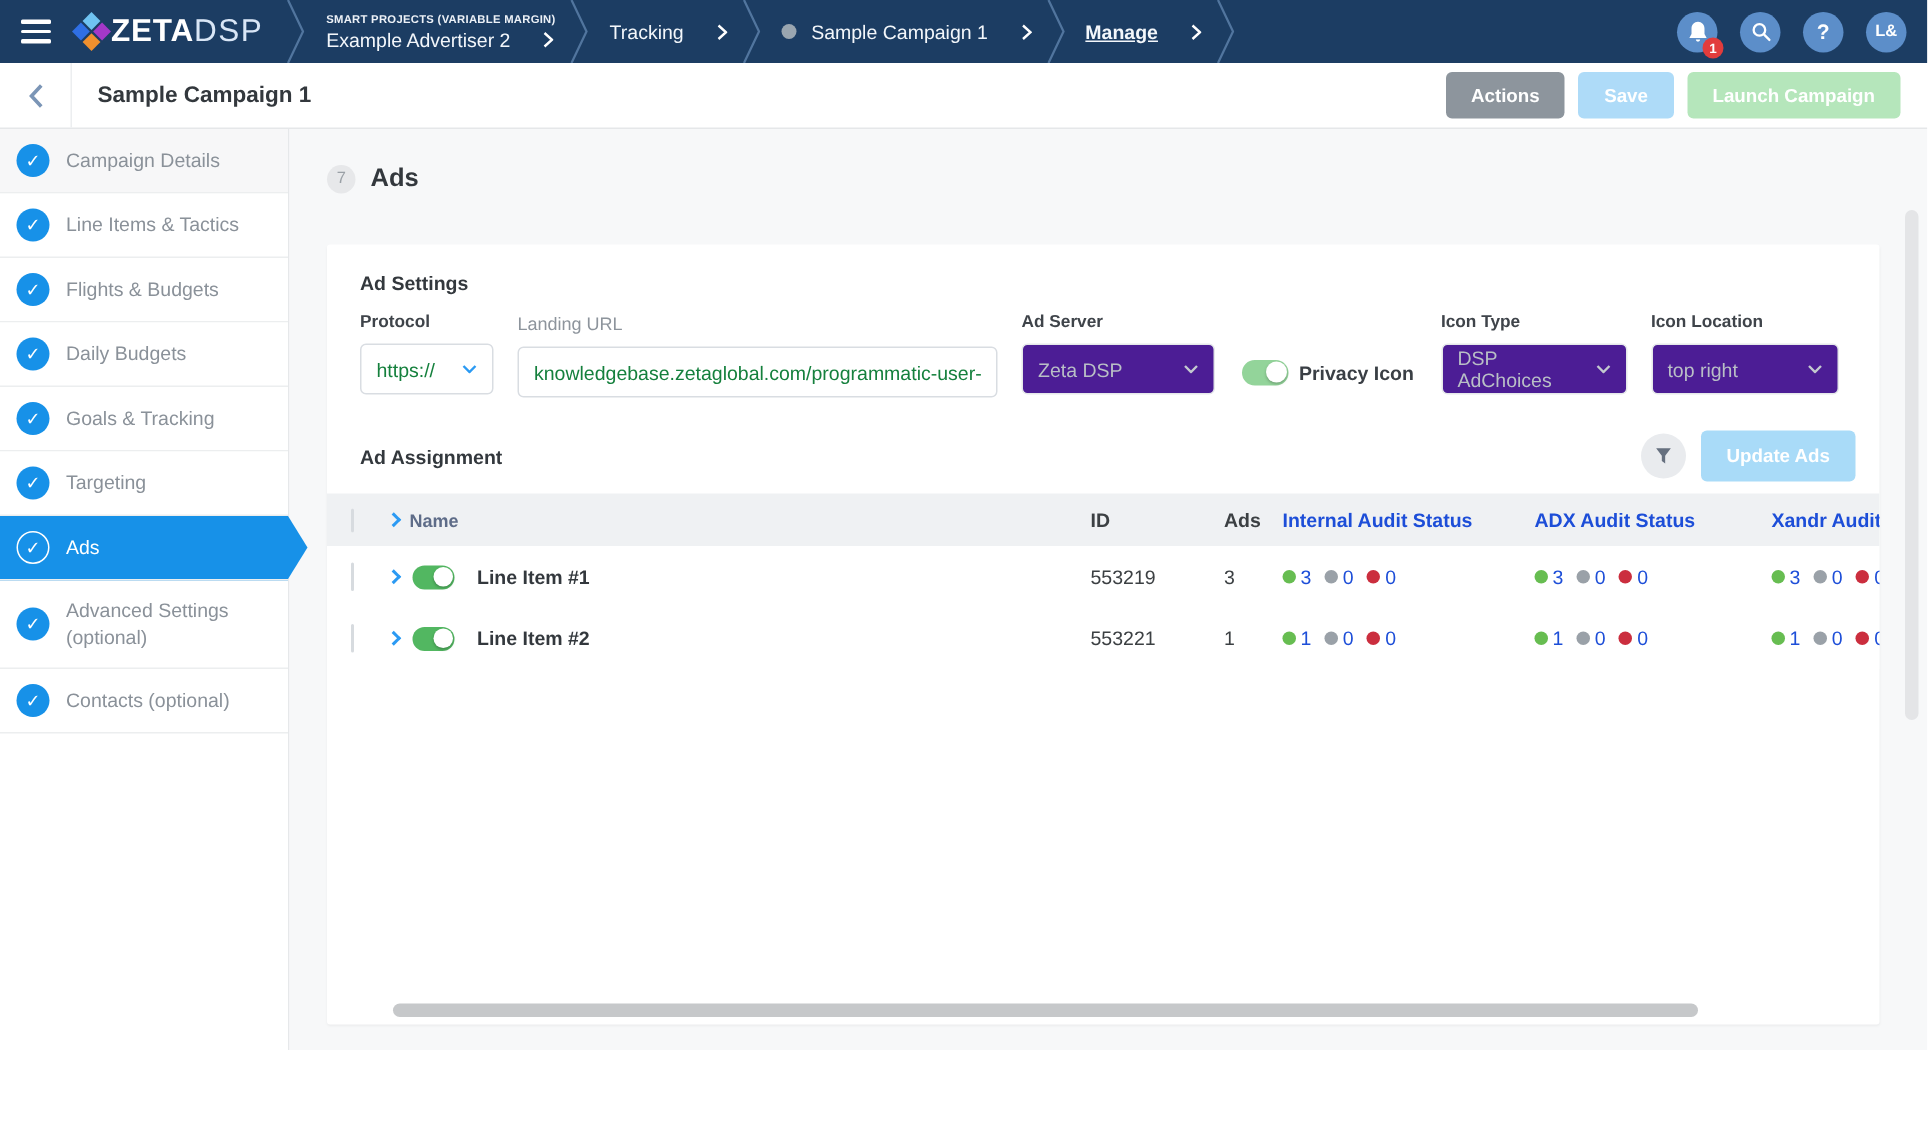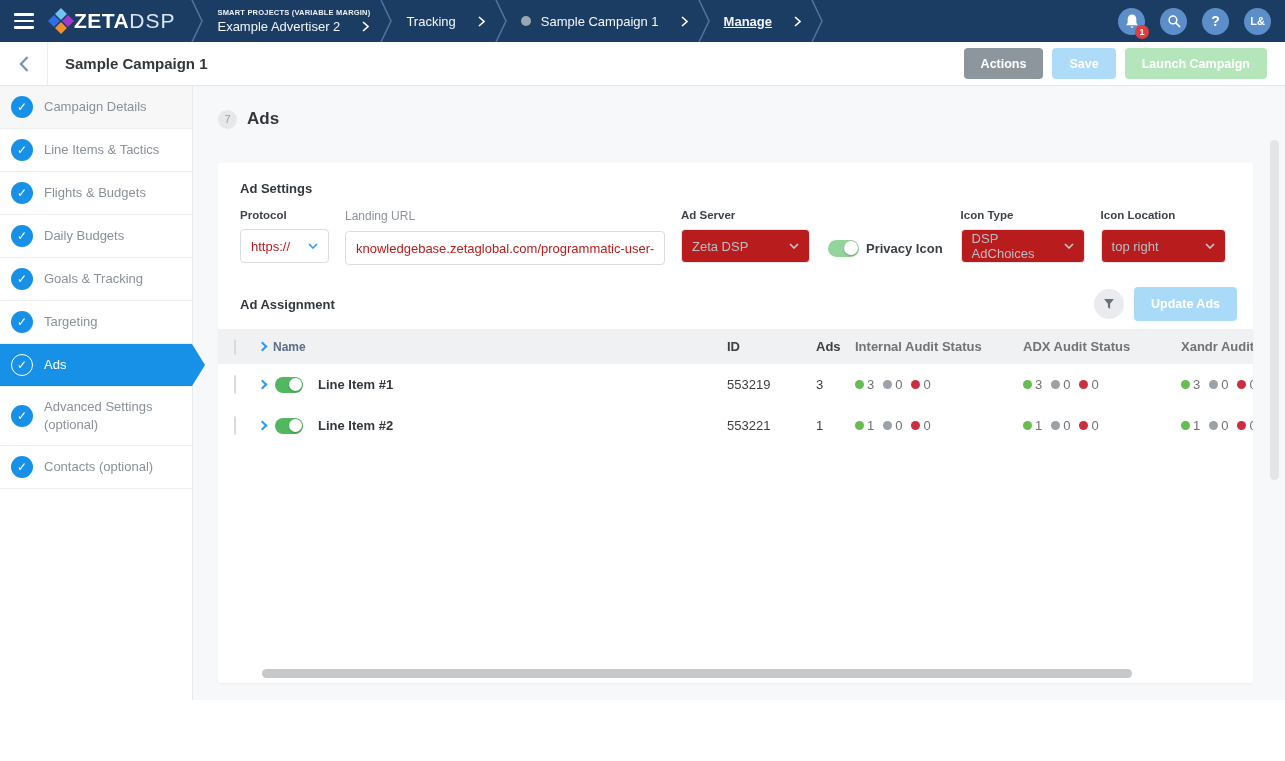--- a/index.html
+++ b/index.html
@@ -55,23 +55,23 @@
   .step-badge { width:19px; height:19px; border-radius:50%; background:#e7e8ea; color:#9aa0a6; font-size:11px; display:flex; align-items:center; justify-content:center; }
   .page-title { font-size:17px; font-weight:700; color:#33383d; }
 
   .card { margin:32px 0 0 25px; width:1035px; height:520px; background:#fff; border-radius:2px; box-shadow:0 1px 2px rgba(0,0,0,.05); position:relative; overflow:hidden; }
   .settings { padding:18px 22px 0 22px; }
   .section-title { font-size:13px; font-weight:700; color:#33383d; }
   .form-row { display:flex; gap:16px; margin-top:13px; }
   .fgroup { display:flex; flex-direction:column; }
   .flabel { font-size:11.5px; font-weight:700; color:#3f444a; margin-bottom:8px; }
   .flabel.gray { color:#8d949c; font-weight:400; font-size:12px; }
-  .select, .input { height:34px; border:1px solid #d9dde2; border-radius:4px; background:#fff; font-size:13px; color:#b91c1c; display:flex; align-items:center; justify-content:space-between; padding:0 10px; font-family:inherit; }
+  .select, .input { height:34px; border:1px solid #d9dde2; border-radius:4px; background:#fff; font-size:13px; color:#15803d; display:flex; align-items:center; justify-content:space-between; padding:0 10px; font-family:inherit; }
   .select { cursor:pointer; }
-  .select.disabled { background:#b91c1c; border-color:#e5e8ea; color:#b9bfc6; cursor:default; }
+  .select.disabled { background:#4c1d95; border-color:#e5e8ea; color:#b9bfc6; cursor:default; }
   .w-protocol { width:89px; }
   .w-landing { width:320px; }
   .w-server { width:129px; }
   .w-type { width:124px; }
   .w-loc { width:125px; }
   .privacy-group { align-self:flex-end; height:34px; display:flex; align-items:center; gap:7px; padding:0 2px;margin-top:12px; }
   .toggle { position:relative; border-radius:9px; cursor:pointer; }
   .toggle .knob { position:absolute; top:1.5px; right:1.5px; background:#fff; border-radius:50%; box-shadow:0 1px 2px rgba(0,0,0,.25); }
   .toggle.privacy { width:31px; height:17px; background:#93d49a; }
   .toggle.privacy .knob { width:14px; height:14px; }
@@ -88,21 +88,21 @@
   .trow { height:41px; display:flex; align-items:center; background:#fff; white-space:nowrap; }
   .c-check { flex:0 0 34px; padding-left:16px; }
   .checkbox { width:16px; height:16px; background:#fff; border:1px solid #d7dbdf; border-radius:3px; cursor:pointer; }
   .c-name { flex:0 0 475px; display:flex; align-items:center; padding-left:7px; }
   .chev-blue { width:7px; height:7px; border-top:2px solid #2b9af3; border-right:2px solid #2b9af3; transform:rotate(45deg); margin-right:9px; flex:0 0 auto; cursor:pointer; }
   .thead .chev-blue { margin-right:7px; }
   .c-name .toggle { margin-right:15px; }
   .row-name { font-size:13px; font-weight:700; color:#33383d; }
   .c-id { flex:0 0 89px; font-size:13px; color:#3c4043; }
   .c-ads { flex:0 0 39px; font-size:13px; color:#3c4043; }
-  .c-status { flex:0 0 168px; display:flex; align-items:center; gap:9px; font-size:13px; color:#737373; }
+  .c-status { flex:0 0 168px; display:flex; align-items:center; gap:9px; font-size:13px; color:#1d4ed8; }
   .c-status.adx { flex:0 0 158px; }
   .c-status.xandr { flex:0 0 200px; }
   .sgroup { display:flex; align-items:center; gap:3px; }
   .dot { width:9px; height:9px; border-radius:50%; flex:0 0 auto; }
   .dot.g { background:#67bd51; }
   .dot.n { background:#9aa1a8; }
   .dot.r { background:#cb2e3e; }
 
   .hscroll { position:absolute; left:2px; right:2px; bottom:3px; height:12px; }
   .hthumb { position:absolute; left:42px; top:1px; width:870px; height:9px; border-radius:5px; background:#c6c8ca; cursor:pointer; }

